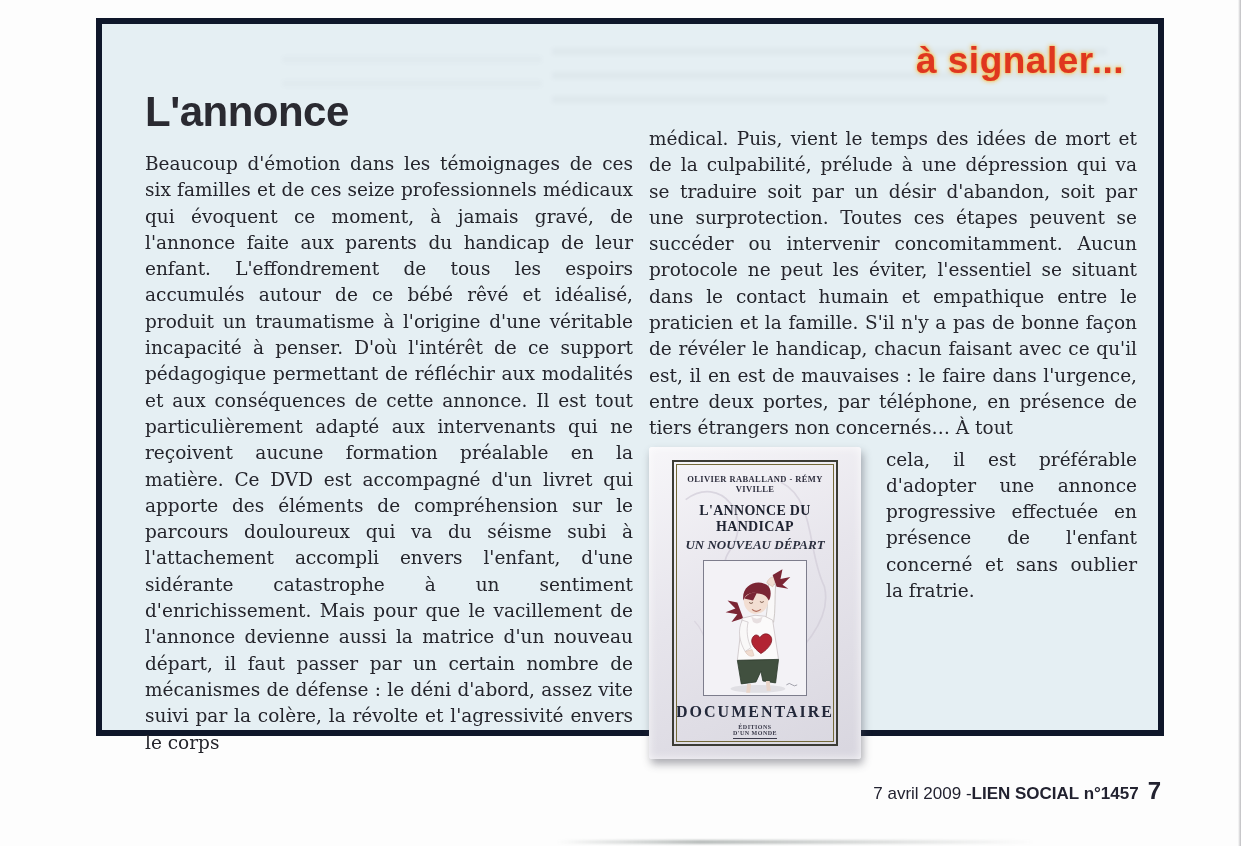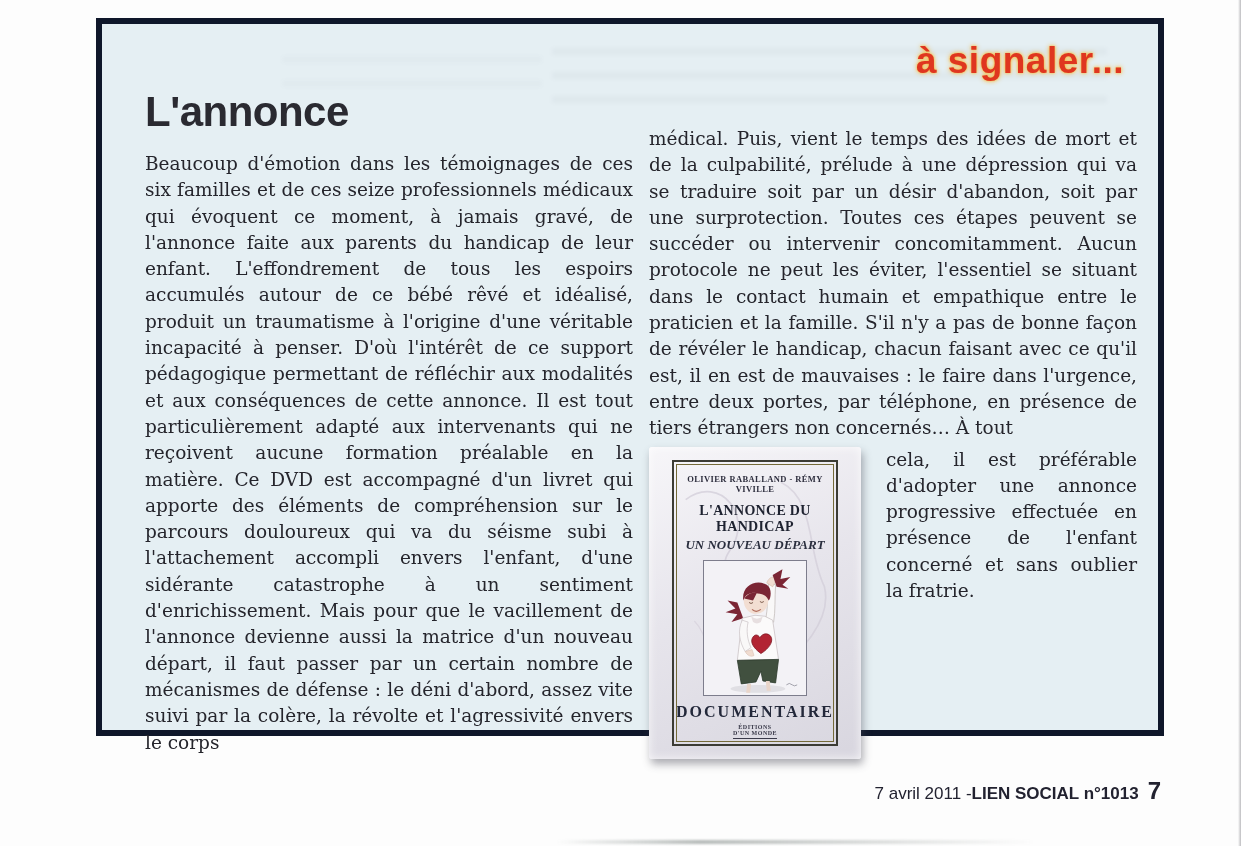--- a/index.html
+++ b/index.html
@@ -162,21 +162,21 @@
         <div class="side-col">
           <p class="body-text">cela, il est préférable d'adopter une annonce progressive effectuée en présence de l'enfant concerné et sans oublier la fratrie.</p>
         </div>
 
       </div>
     </div>
 
   </div>
 
   <div class="footer">
-    <span>7 avril 2011 - </span>
-    <span class="mag">LIEN SOCIAL n°1013</span>
+    <span>7 avril 2009 - </span>
+    <span class="mag">LIEN SOCIAL n°1457</span>
     <span class="pagenum">7</span>
   </div>
 
   <div class="smear"></div>
   <div class="edge"></div>
 
 </div>
 
 </body></html>

